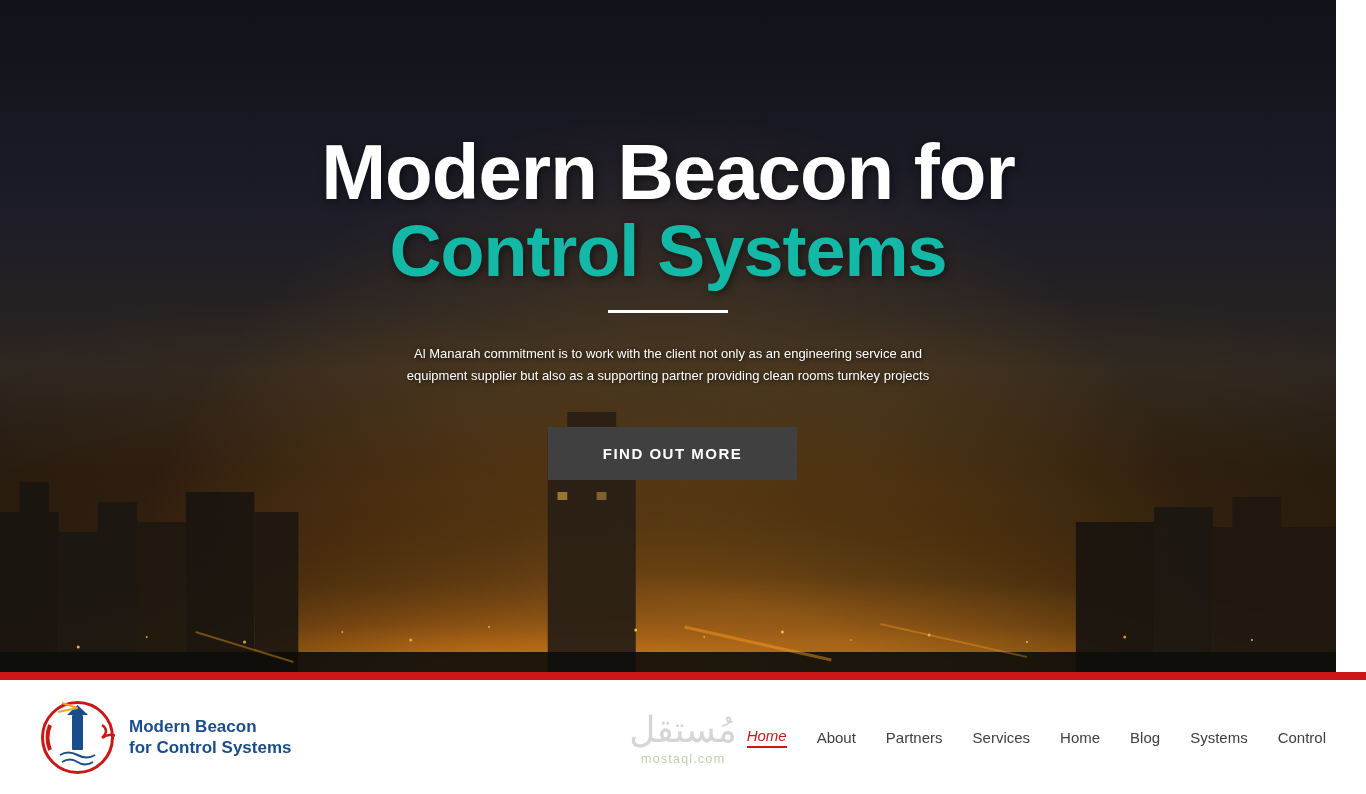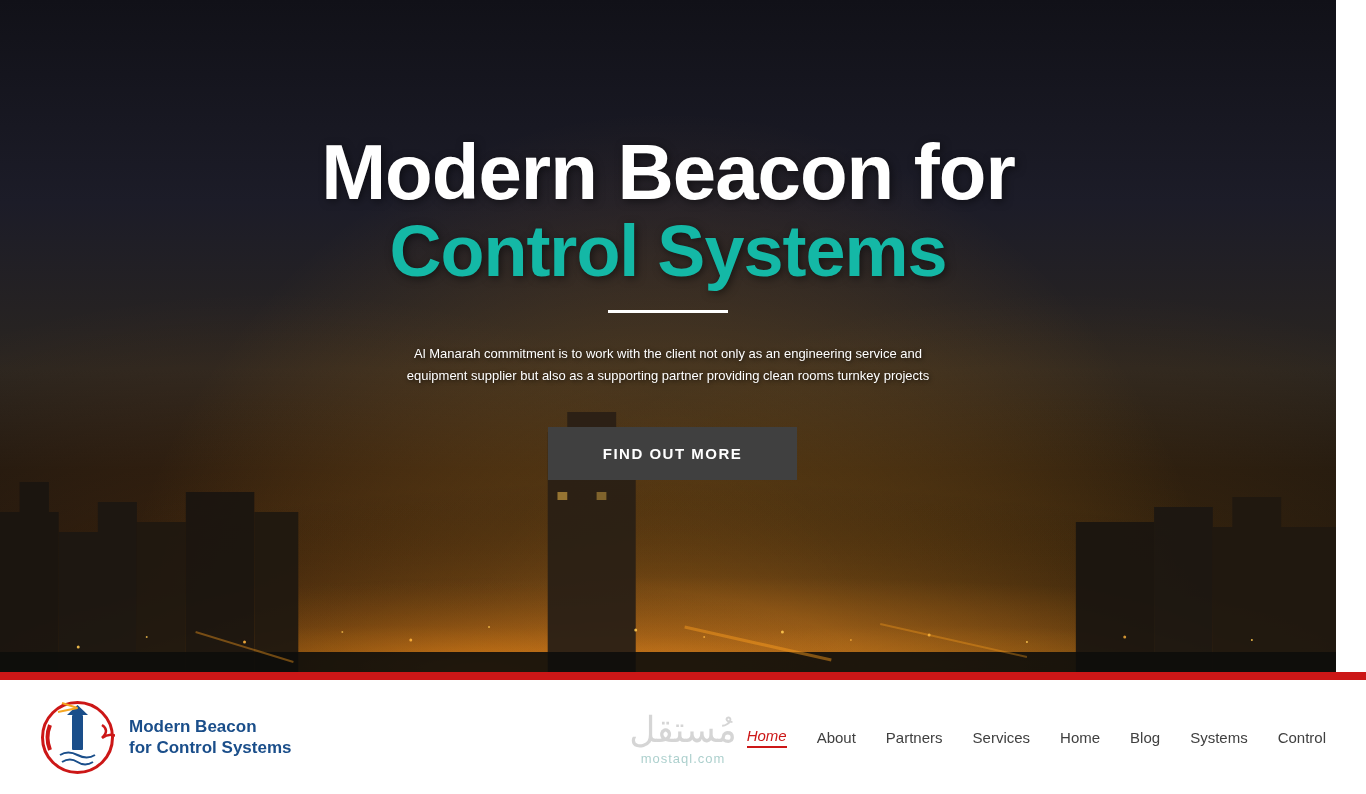--- a/index.html
+++ b/index.html
@@ -155,21 +155,21 @@
 
     .watermark-text {
       font-size: 36px;
       color: #888;
       font-family: Liberation Serif, serif;
       direction: rtl;
     }
 
     .watermark-sub {
       font-size: 13px;
-      color: #0f766e;
+      color: #4d7c0f;
       letter-spacing: 1px;
     }
 
     
     .nav-links {
       margin-left: auto;
       display: flex;
       align-items: center;
       gap: 30px;
     }

